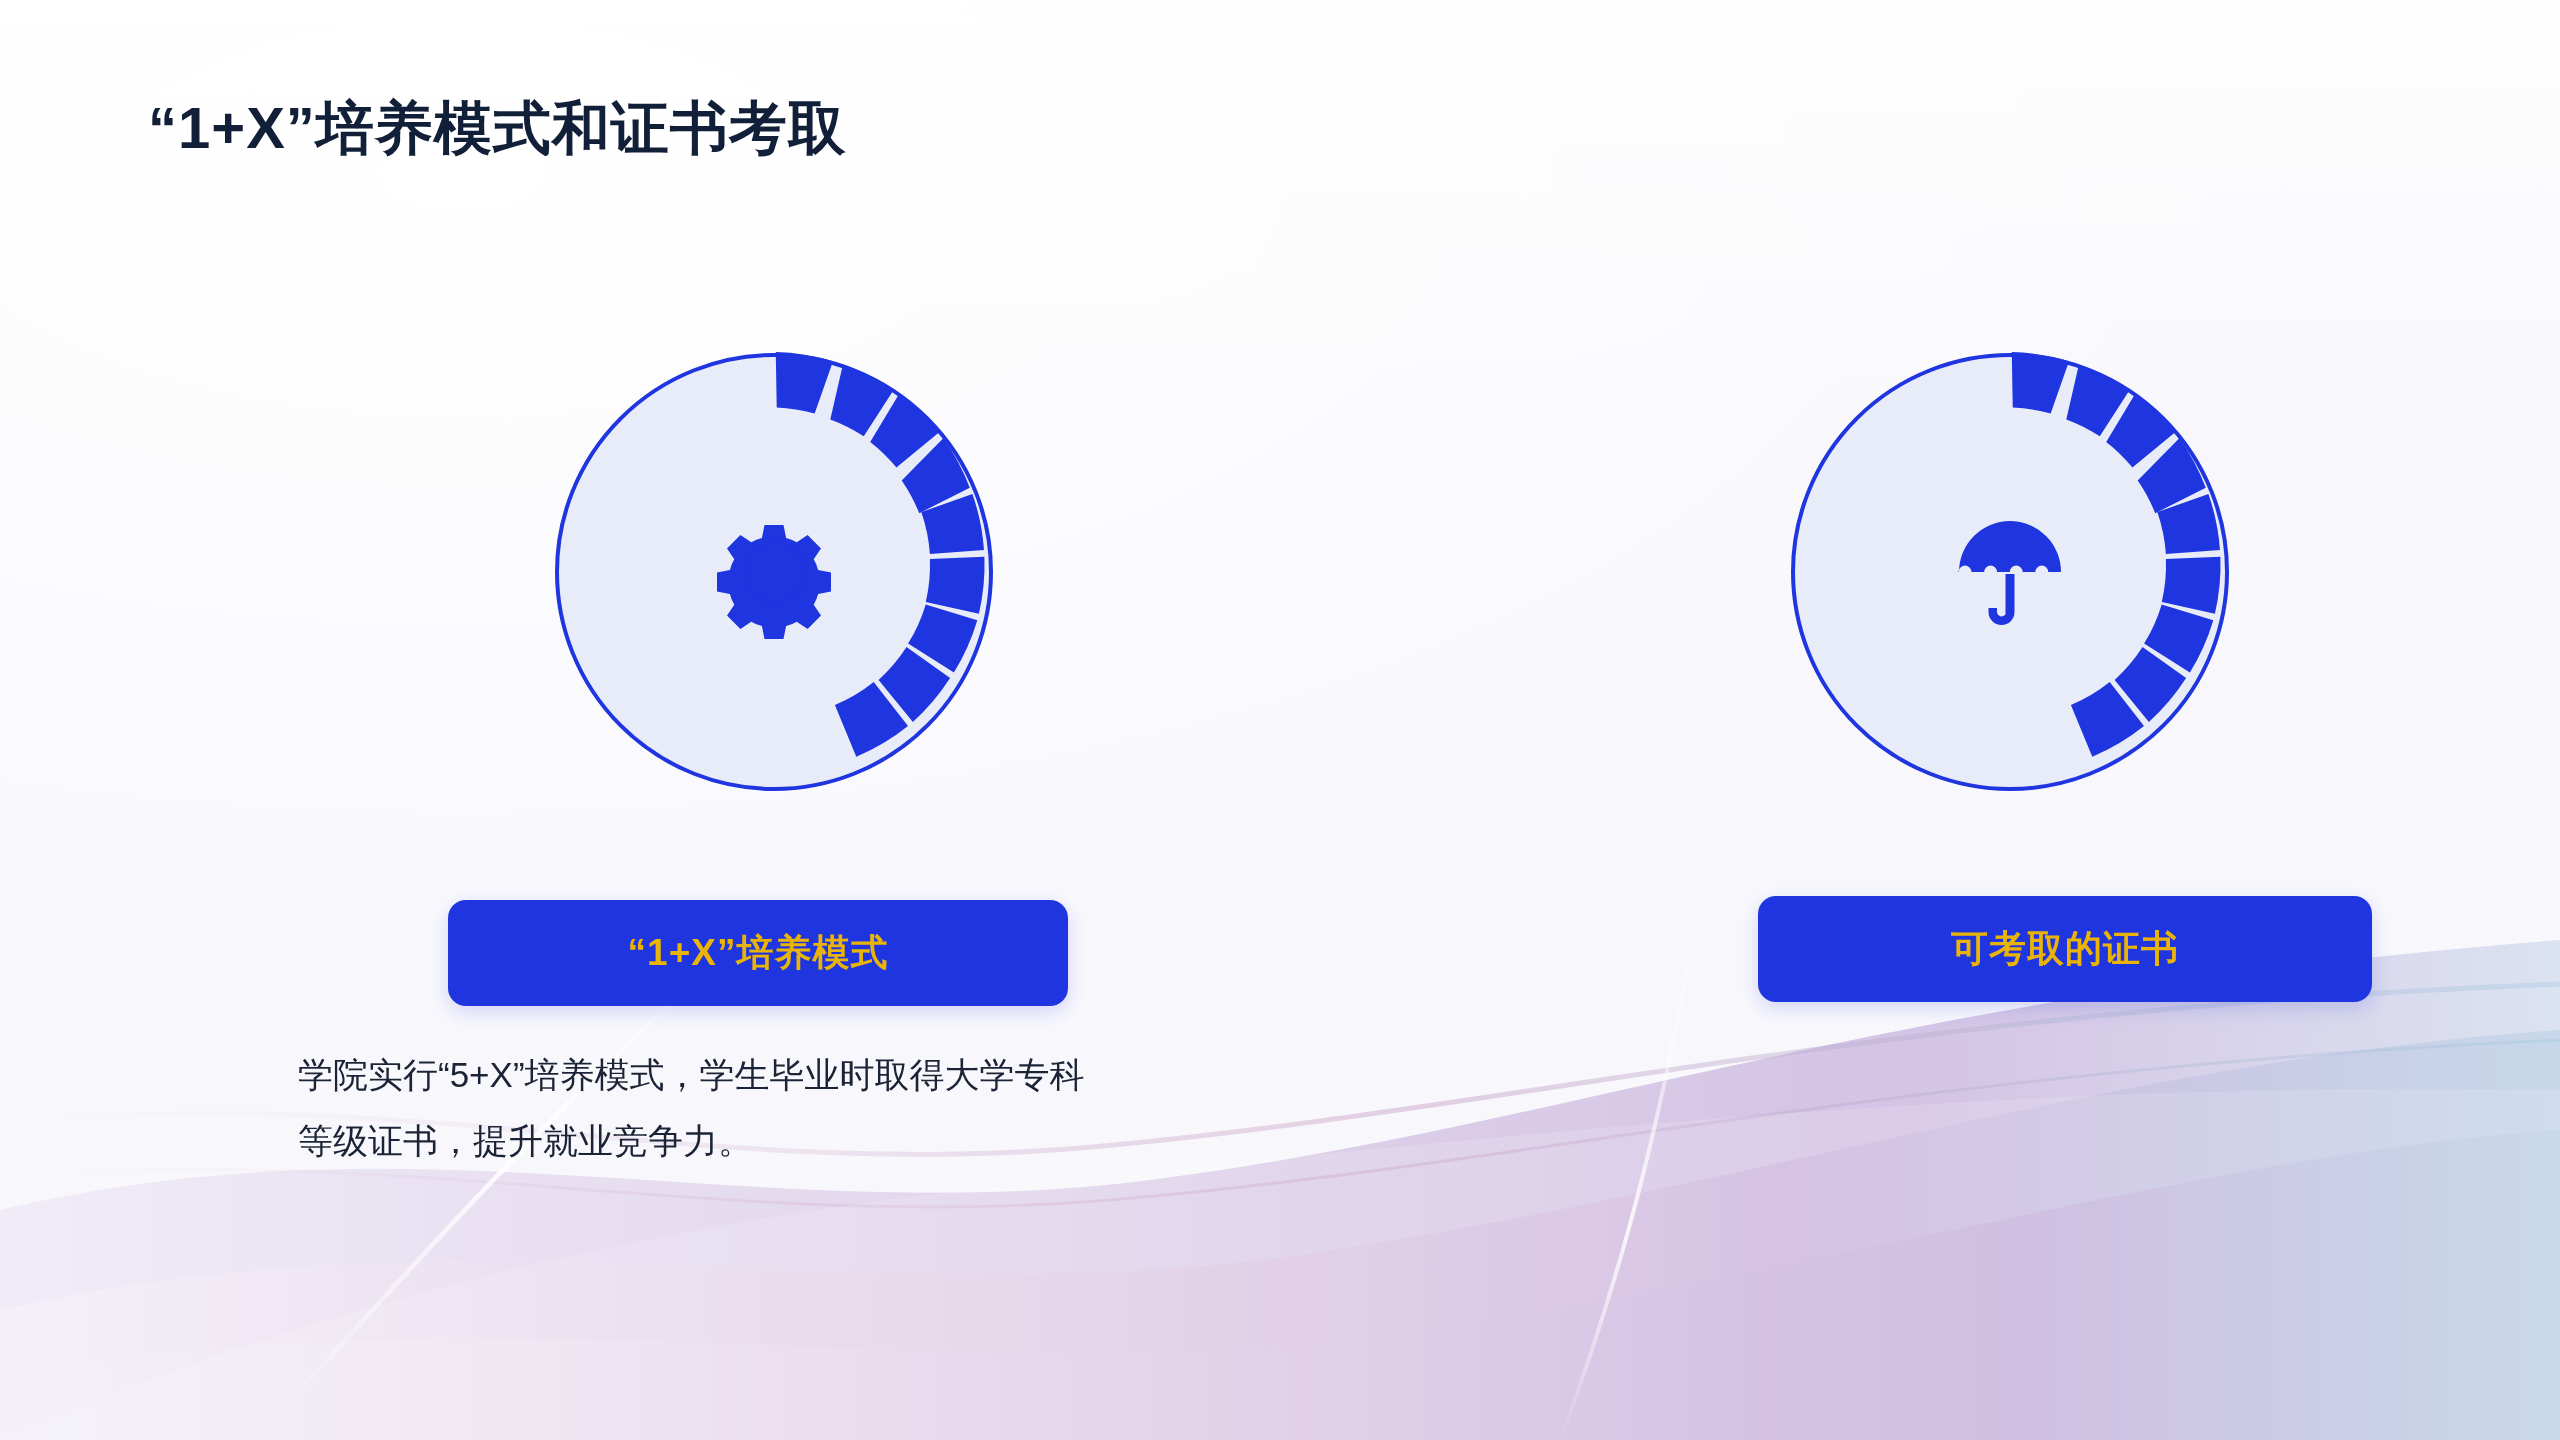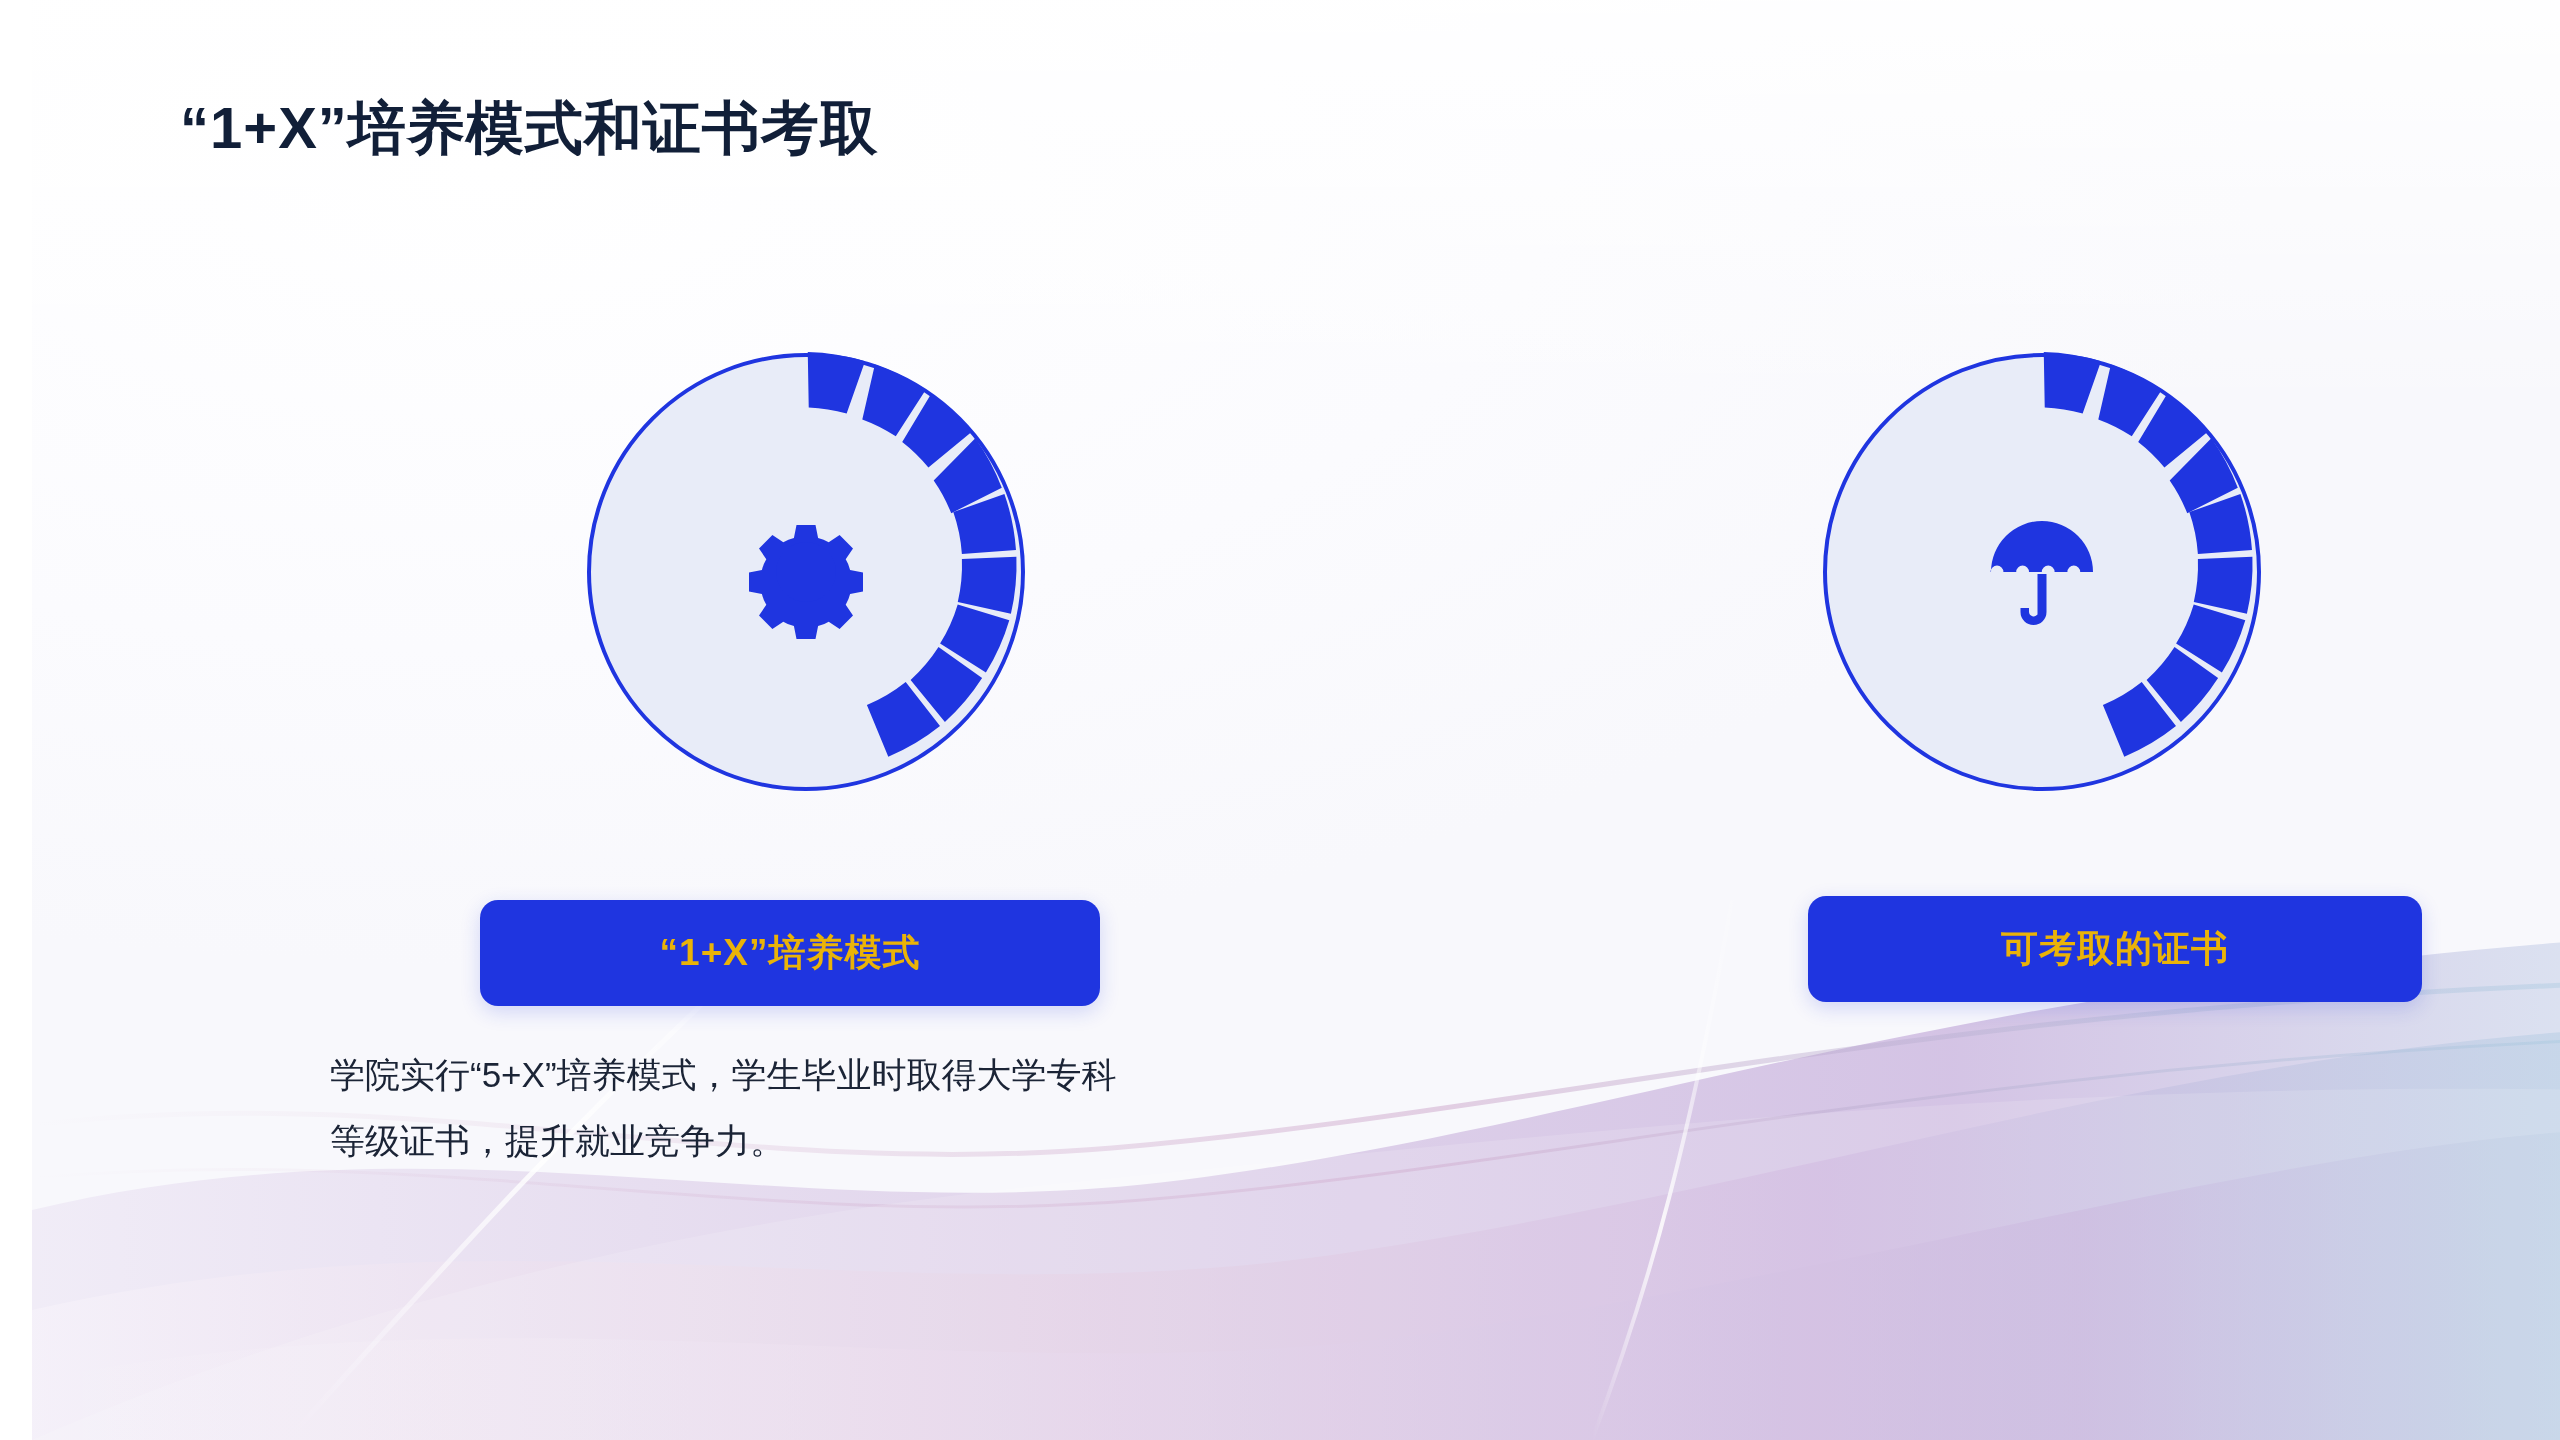--- a/index.html
+++ b/index.html
@@ -3,21 +3,21 @@
 <meta charset="utf-8">
 <style>
   html,body{margin:0;padding:0;}
   body{
     width:2560px;height:1440px;
     font-family:"Liberation Sans","DejaVu Sans",sans-serif;
     background:#ffffff;
     overflow:hidden;
     position:relative;
   }
-  .stage{position:absolute;inset:0;overflow:hidden;margin-left:32px;}
+  .stage{position:absolute;inset:0;overflow:hidden;}
 
   
   .bg-base{
     position:absolute;inset:0;
     background:
       radial-gradient(ellipse 70% 55% at 18% 12%, #ffffff 0%, #fbfbfe 60%, #f8f8fc 100%),
       linear-gradient(180deg,#fdfdff 0%,#fbfbfe 55%,#f6f4fa 100%);
   }
   .bg-waves{position:absolute;left:0;bottom:0;width:2560px;height:560px;}
   .bg-topsheen{
@@ -54,21 +54,21 @@
     border-radius:18px;
     background:#1f35e0;
     color:#eab308;
     font-size:37px;font-weight:700;
     letter-spacing:1px;
     display:flex;align-items:center;justify-content:center;
     box-shadow:0 6px 20px rgba(31,53,224,.18);
     white-space:nowrap;
   }
   .pill-left{left:348px;top:900px;width:620px;}
-  .pill-right{left:396px;top:896px;width:614px;}
+  .pill-right{left:378px;top:896px;width:614px;}
 
   .para{
     position:absolute;
     font-size:35px;
     line-height:66px;
     color:#1b2436;
     white-space:nowrap;
   }
   .para-left{left:198px;top:1042px;}
   .para div{white-space:nowrap;}

